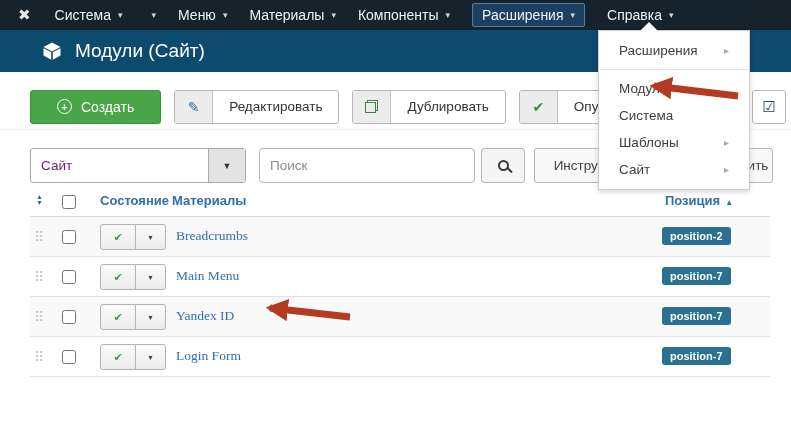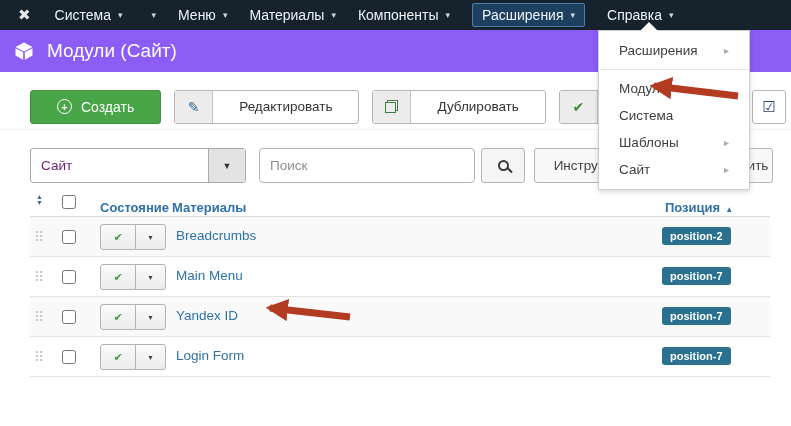--- a/index.html
+++ b/index.html
@@ -9,36 +9,36 @@
 
   
   .topbar { position:absolute; left:0; top:0; width:791px; height:30px; background:#16222c;
             display:flex; align-items:center; padding-left:18px; white-space:nowrap; }
   .logo { color:#e8e8e8; font-size:15px; margin-right:24px; }
   .nav-item { display:flex; align-items:center; color:#eef3f8; font-size:14px; margin-right:22px; cursor:default; }
   .nav-item .caret { font-size:9px; margin-left:7px; color:#cdd8e2; }
   .nav-item.active { border:1px solid #4e7ea8; background:#1d3f60; border-radius:2px; padding:3px 9px; }
 
   
-  .titlebar { position:absolute; left:0; top:30px; width:791px; height:42px; background:#8b5cf6;
-              display:flex; align-items:center; padding-left:14px; gap:13px; }
+  .titlebar { position:absolute; left:0; top:30px; width:791px; height:42px; background:#0c4a6e;
+              display:flex; align-items:center; padding-left:42px; gap:13px; }
   .titlebar h1 { color:#fff; font-size:19px; font-weight:400; }
 
   
   .toolbar { position:absolute; left:0; top:84px; width:791px; height:46px; display:flex; align-items:center;
              padding-left:30px; gap:13px; border-bottom:1px solid #f1f1f1; background:#fff; }
   .btn-create { display:flex; align-items:center; gap:9px; height:34px; padding:0 26px; background:#48a648;
                 border:1px solid #3e923e; border-radius:3px; color:#fff; font-size:14px; cursor:pointer; }
   .plus-circle { width:15px; height:15px; border:1.5px solid #fff; border-radius:50%; display:flex;
                  align-items:center; justify-content:center; font-size:11px; font-weight:bold; line-height:0; }
   .seg-btn { display:flex; height:34px; border:1px solid #b6b6b6; border-radius:3px; overflow:hidden;
              background:#fff; cursor:pointer; }
   .seg-btn .ico { width:38px; background:#ececec; border-right:1px solid #c4c4c4; display:flex;
                   align-items:center; justify-content:center; font-size:14px; }
-  .seg-btn .lbl { display:flex; align-items:center; padding:0 26px; font-size:13.5px; color:#333; }
+  .seg-btn .lbl { display:flex; align-items:center; padding:0 16px; font-size:13.5px; color:#333; }
   .ico-edit { color:#2a6496; }
   .ico-check { color:#3d8b3d; }
   .copy-icon { position:relative; width:13px; height:13px; display:inline-block; }
   .copy-icon::before { content:""; position:absolute; right:0; top:0; width:9px; height:9px;
                        border:1.5px solid #3d7d3d; background:#fff; }
   .copy-icon::after { content:""; position:absolute; left:0; bottom:0; width:9px; height:9px;
                       border:1.5px solid #3d7d3d; background:#ececec; }
   .btn-checkin { position:absolute; left:752px; top:90px; width:34px; height:34px; border:1px solid #b6b6b6;
                  border-radius:3px; background:#fff; display:flex; align-items:center; justify-content:center;
                  font-size:15px; color:#2a4a6b; cursor:pointer; }
@@ -62,35 +62,35 @@
   .btn-gray { position:absolute; top:0; height:35px; border:1px solid #b5b5b5; border-radius:3px; background:#f8f8f8;
               display:flex; align-items:center; justify-content:center; font-size:13.5px; color:#444; cursor:pointer; }
   .btn-tools { left:534px; width:170px; }
   .btn-clear { left:705px; width:68px; }
 
   
   .thead { position:absolute; left:30px; top:190px; width:740px; height:27px; border-bottom:1px solid #dcdcdc; }
   .thead .sortboth { position:absolute; left:6px; top:4px; color:#3071a9; font-size:7px; line-height:6px;
                      text-align:center; cursor:pointer; }
   .thead input { position:absolute; left:32px; top:5px; width:14px; height:14px; }
-  .th { position:absolute; top:10px; color:#3071a9; font-size:13px; font-weight:bold; cursor:pointer; }
+  .th { position:absolute; top:3px; color:#3071a9; font-size:13px; font-weight:bold; cursor:pointer; }
   .th-status { left:70px; } .th-title { left:142px; } .th-pos { left:635px; }
   .th .sort-asc { font-size:8px; margin-left:5px; }
   .rows { position:absolute; left:30px; top:217px; width:740px; }
   .row { position:relative; height:40px; border-bottom:1px solid #e3e3e3; }
   .row.stripe { background:#f9f9f9; }
   .handle { position:absolute; left:4px; top:12px; color:#c6c6c6; font-size:14px; cursor:grab; }
   .row input { position:absolute; left:32px; top:13px; width:14px; height:14px; }
   .status-group { position:absolute; left:70px; top:7px; height:26px; display:flex; border:1px solid #b3b3b3;
                   border-radius:3px; overflow:hidden; background:linear-gradient(#fafafa,#ececec); cursor:pointer; }
   .status-group .s1 { width:34px; display:flex; align-items:center; justify-content:center;
                       font-size:11px; color:#3f9b3f; }
   .status-group .s2 { width:30px; display:flex; align-items:center; justify-content:center;
                       font-size:7px; color:#444; border-left:1px solid #b3b3b3; }
-  .mod-title { position:absolute; left:146px; top:11px; font-size:13.5px; color:#3071a9; text-decoration:none; cursor:pointer; }
+  .mod-title { position:absolute; left:146px; top:11px; font-size:13.5px; color:#3071a9; text-decoration:none; cursor:pointer;font-family:Liberation Serif, serif; }
   .badge { position:absolute; left:632px; top:10px; background:#29718f; color:#fff; font-size:11px;
            font-weight:bold; padding:3px 8px; border-radius:3px; }
 
   
   .menu-caret { position:absolute; left:640px; top:22px; width:0; height:0; border-left:9px solid transparent;
                 border-right:9px solid transparent; border-bottom:9px solid #fff; z-index:41; }
   .dropdown { position:absolute; left:598px; top:30px; width:152px; background:#fff; border:1px solid #cfcfcf;
               box-shadow:0 2px 5px rgba(0,0,0,.16); padding:6px 0; z-index:40; }
   .dd-item { height:27px; display:flex; align-items:center; padding:0 20px; font-size:13.5px; color:#3e3e3e; cursor:pointer; }
   .dd-item .sub { margin-left:auto; color:#aaa; font-size:10px; }

